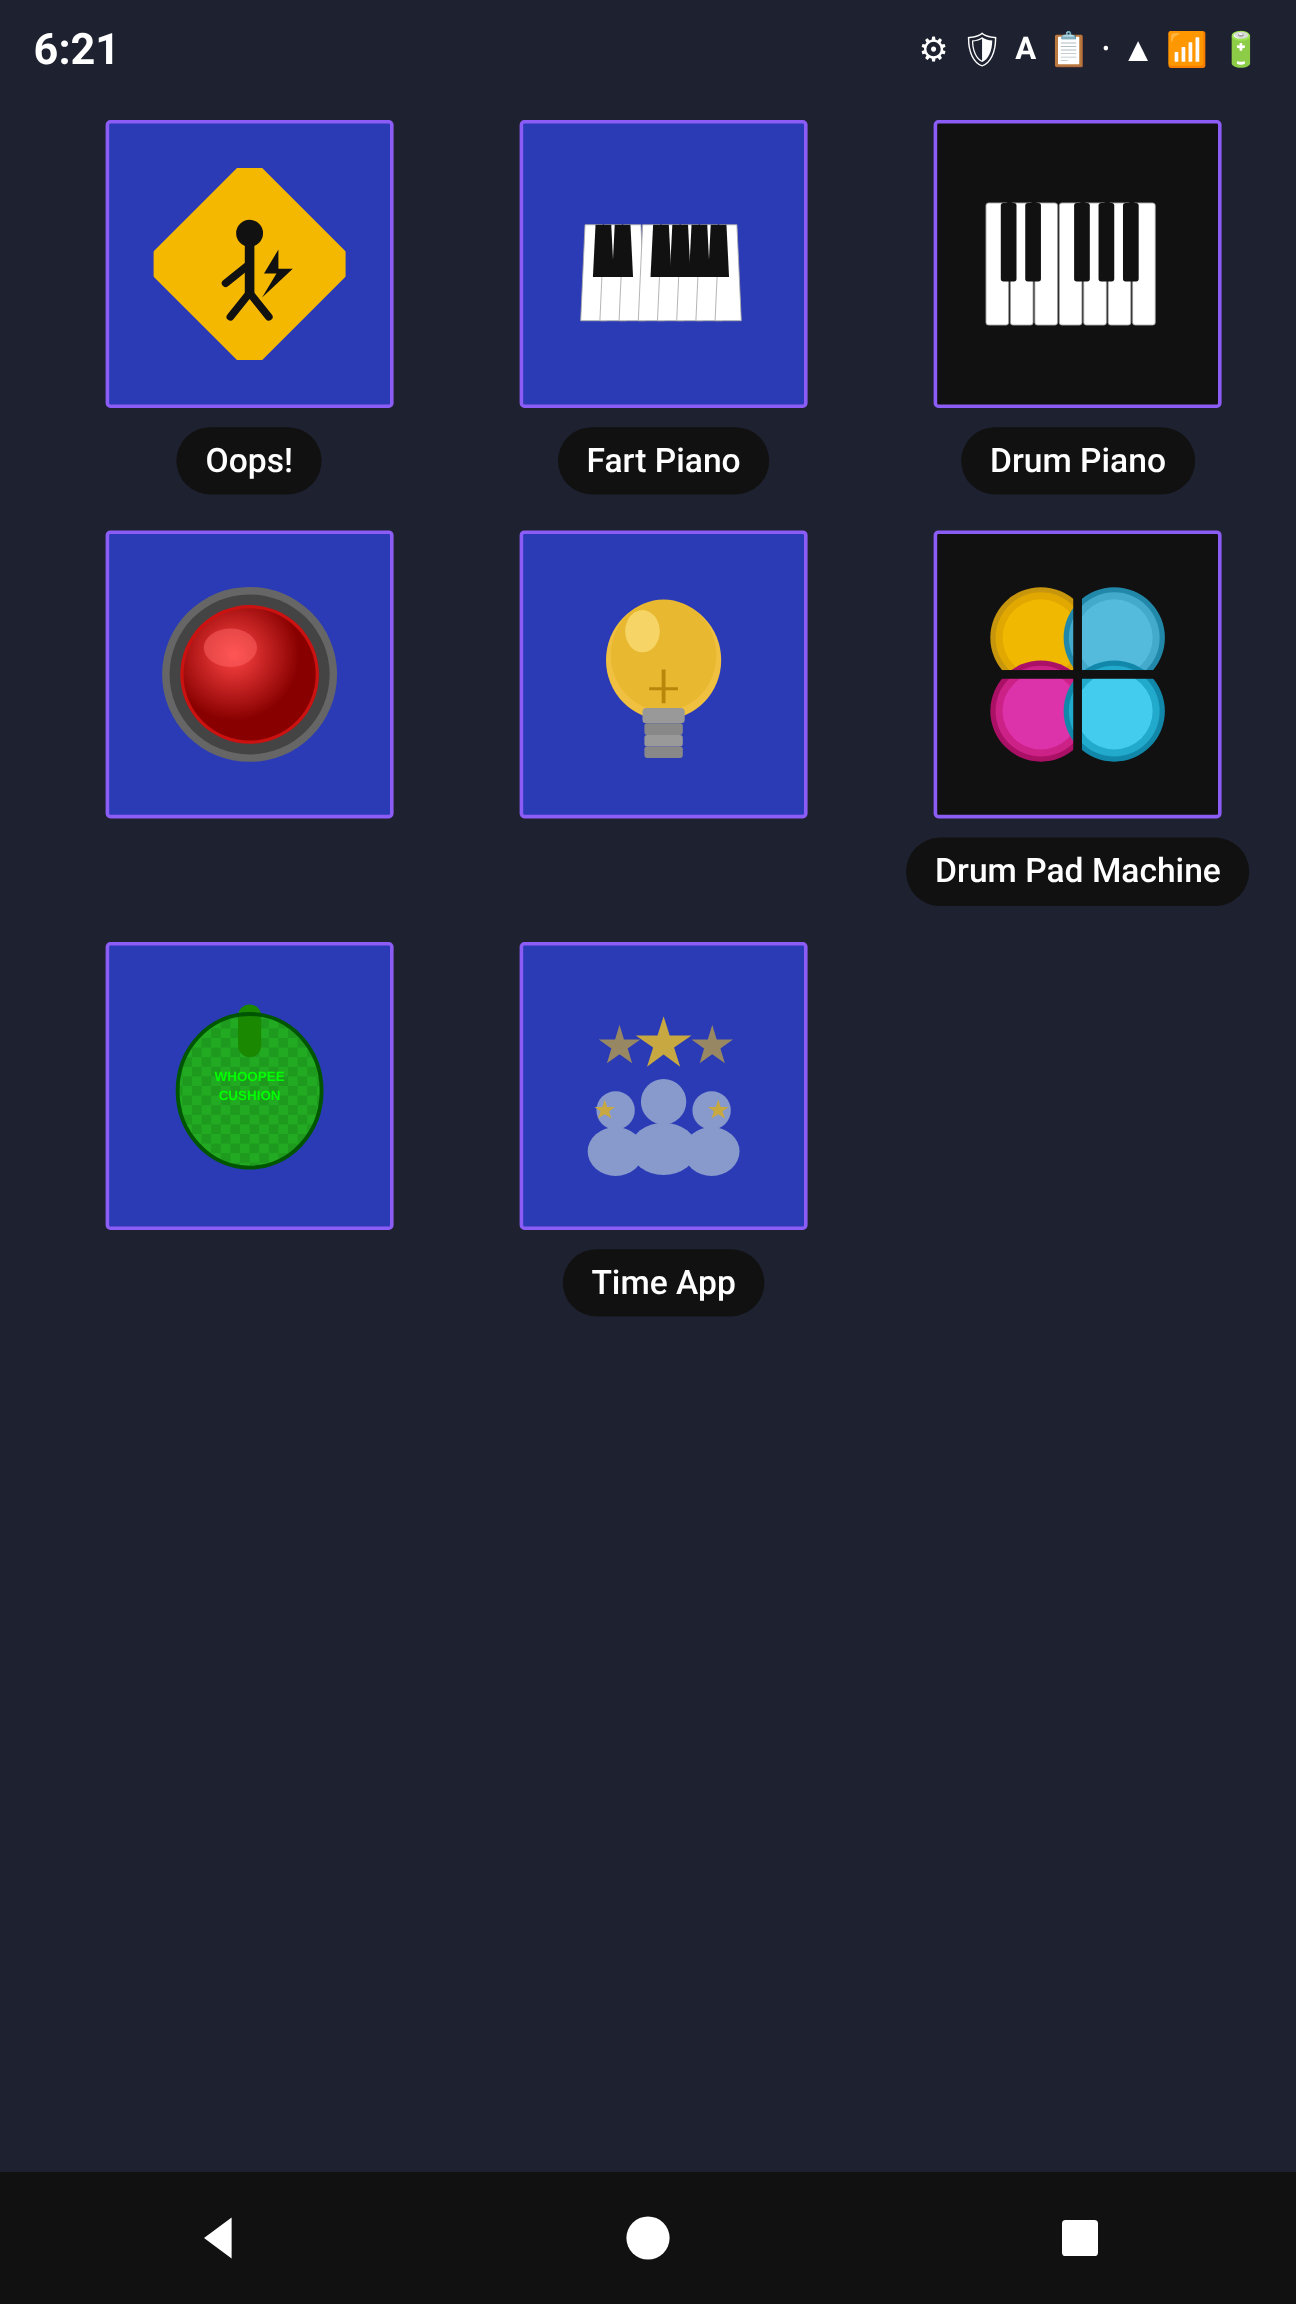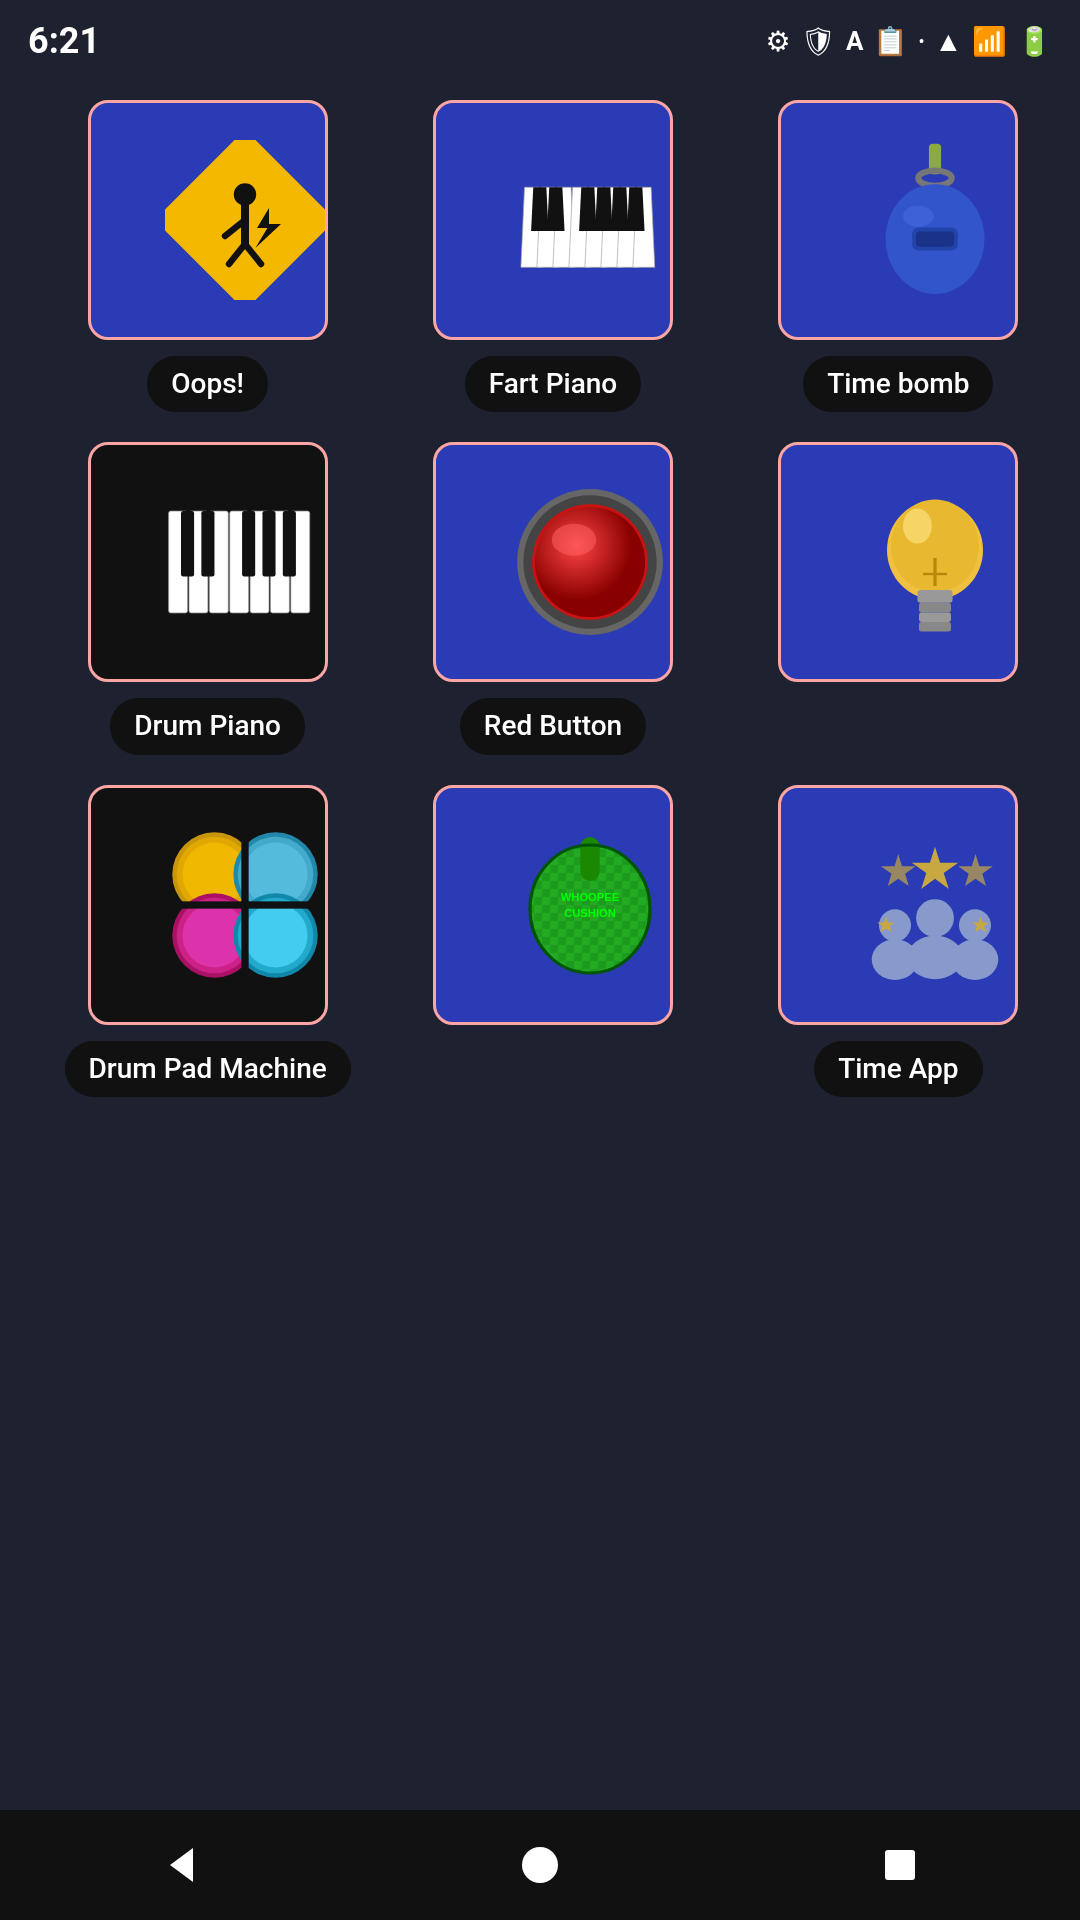--- a/index.html
+++ b/index.html
@@ -54,25 +54,25 @@
       flex-direction: column;
       align-items: center;
       gap: 16px;
       cursor: pointer;
     }
 
     .icon-box {
       width: 240px;
       height: 240px;
       background: #2a3bb5;
-      border-radius: 20px;
-      display: flex;
-      align-items: center;
-      justify-content: flex-end;
-      border: 3px solid #fca5a5;
+      border-radius: 4px;
+      display: flex;
+      align-items: center;
+      justify-content: center;
+      border: 3px solid #8b5cf6;
       overflow: hidden;
       position: relative;
     }
 
     .label-pill {
       background: #111;
       color: white;
       font-size: 28px;
       font-weight: 500;
       padding: 10px 24px;
@@ -224,38 +224,20 @@
             <polygon points="88,10 106,10 109,70 85,70" fill="#111"></polygon>
             <polygon points="110,10 128,10 131,70 107,70" fill="#111"></polygon>
             <polygon points="132,10 150,10 153,70 129,70" fill="#111"></polygon>
             <polygon points="154,10 172,10 175,70 151,70" fill="#111"></polygon>
           </g>
         </svg>
       </div>
       <div class="label-pill">Fart Piano</div>
     </div>
 
-    <div class="grid-item">
-      <div class="icon-box">
-        <svg class="bomb-icon" viewBox="0 0 160 210">
-
-          <rect x="72" y="5" width="16" height="40" rx="5" fill="#8aaa44"></rect>
-
-          <ellipse cx="80" cy="50" rx="22" ry="10" fill="none" stroke="#777" stroke-width="8"></ellipse>
-
-          <ellipse cx="80" cy="130" rx="65" ry="72" fill="#3355cc"></ellipse>
-
-          <ellipse cx="58" cy="100" rx="20" ry="14" fill="#4466dd" opacity="0.7"></ellipse>
-
-          <rect x="50" y="115" width="60" height="30" rx="8" fill="#2244aa"></rect>
-          <rect x="55" y="120" width="50" height="20" rx="5" fill="#1a3388"></rect>
-        </svg>
-      </div>
-      <div class="label-pill">Time bomb</div>
-    </div>
 
     <div class="grid-item">
       <div class="icon-box" style="background:#111;">
         <svg class="burp-piano" viewBox="0 0 220 160">
 
           <rect x="5" y="10" width="26" height="140" rx="3" fill="white" stroke="#999" stroke-width="1"></rect>
           <rect x="33" y="10" width="26" height="140" rx="3" fill="white" stroke="#999" stroke-width="1"></rect>
           <rect x="61" y="10" width="26" height="140" rx="3" fill="white" stroke="#999" stroke-width="1"></rect>
           <rect x="89" y="10" width="26" height="140" rx="3" fill="white" stroke="#999" stroke-width="1"></rect>
           <rect x="117" y="10" width="26" height="140" rx="3" fill="white" stroke="#999" stroke-width="1"></rect>
@@ -284,21 +266,20 @@
           <defs>
             <radialGradient id="redGrad" cx="38%" cy="35%">
               <stop offset="0%" stop-color="#ff4444"></stop>
               <stop offset="100%" stop-color="#880000"></stop>
             </radialGradient>
           </defs>
 
           <ellipse cx="72" cy="65" rx="25" ry="18" fill="#ff6666" opacity="0.5"></ellipse>
         </svg>
       </div>
-      <div class="label-pill">Red Button</div>
     </div>
 
     <div class="grid-item">
       <div class="icon-box">
         <svg class="lightbulb" viewBox="0 0 160 200">
 
           <ellipse cx="80" cy="85" rx="60" ry="62" fill="#f0c040"></ellipse>
 
           <ellipse cx="80" cy="80" rx="55" ry="58" fill="#e8b830"></ellipse>
 

